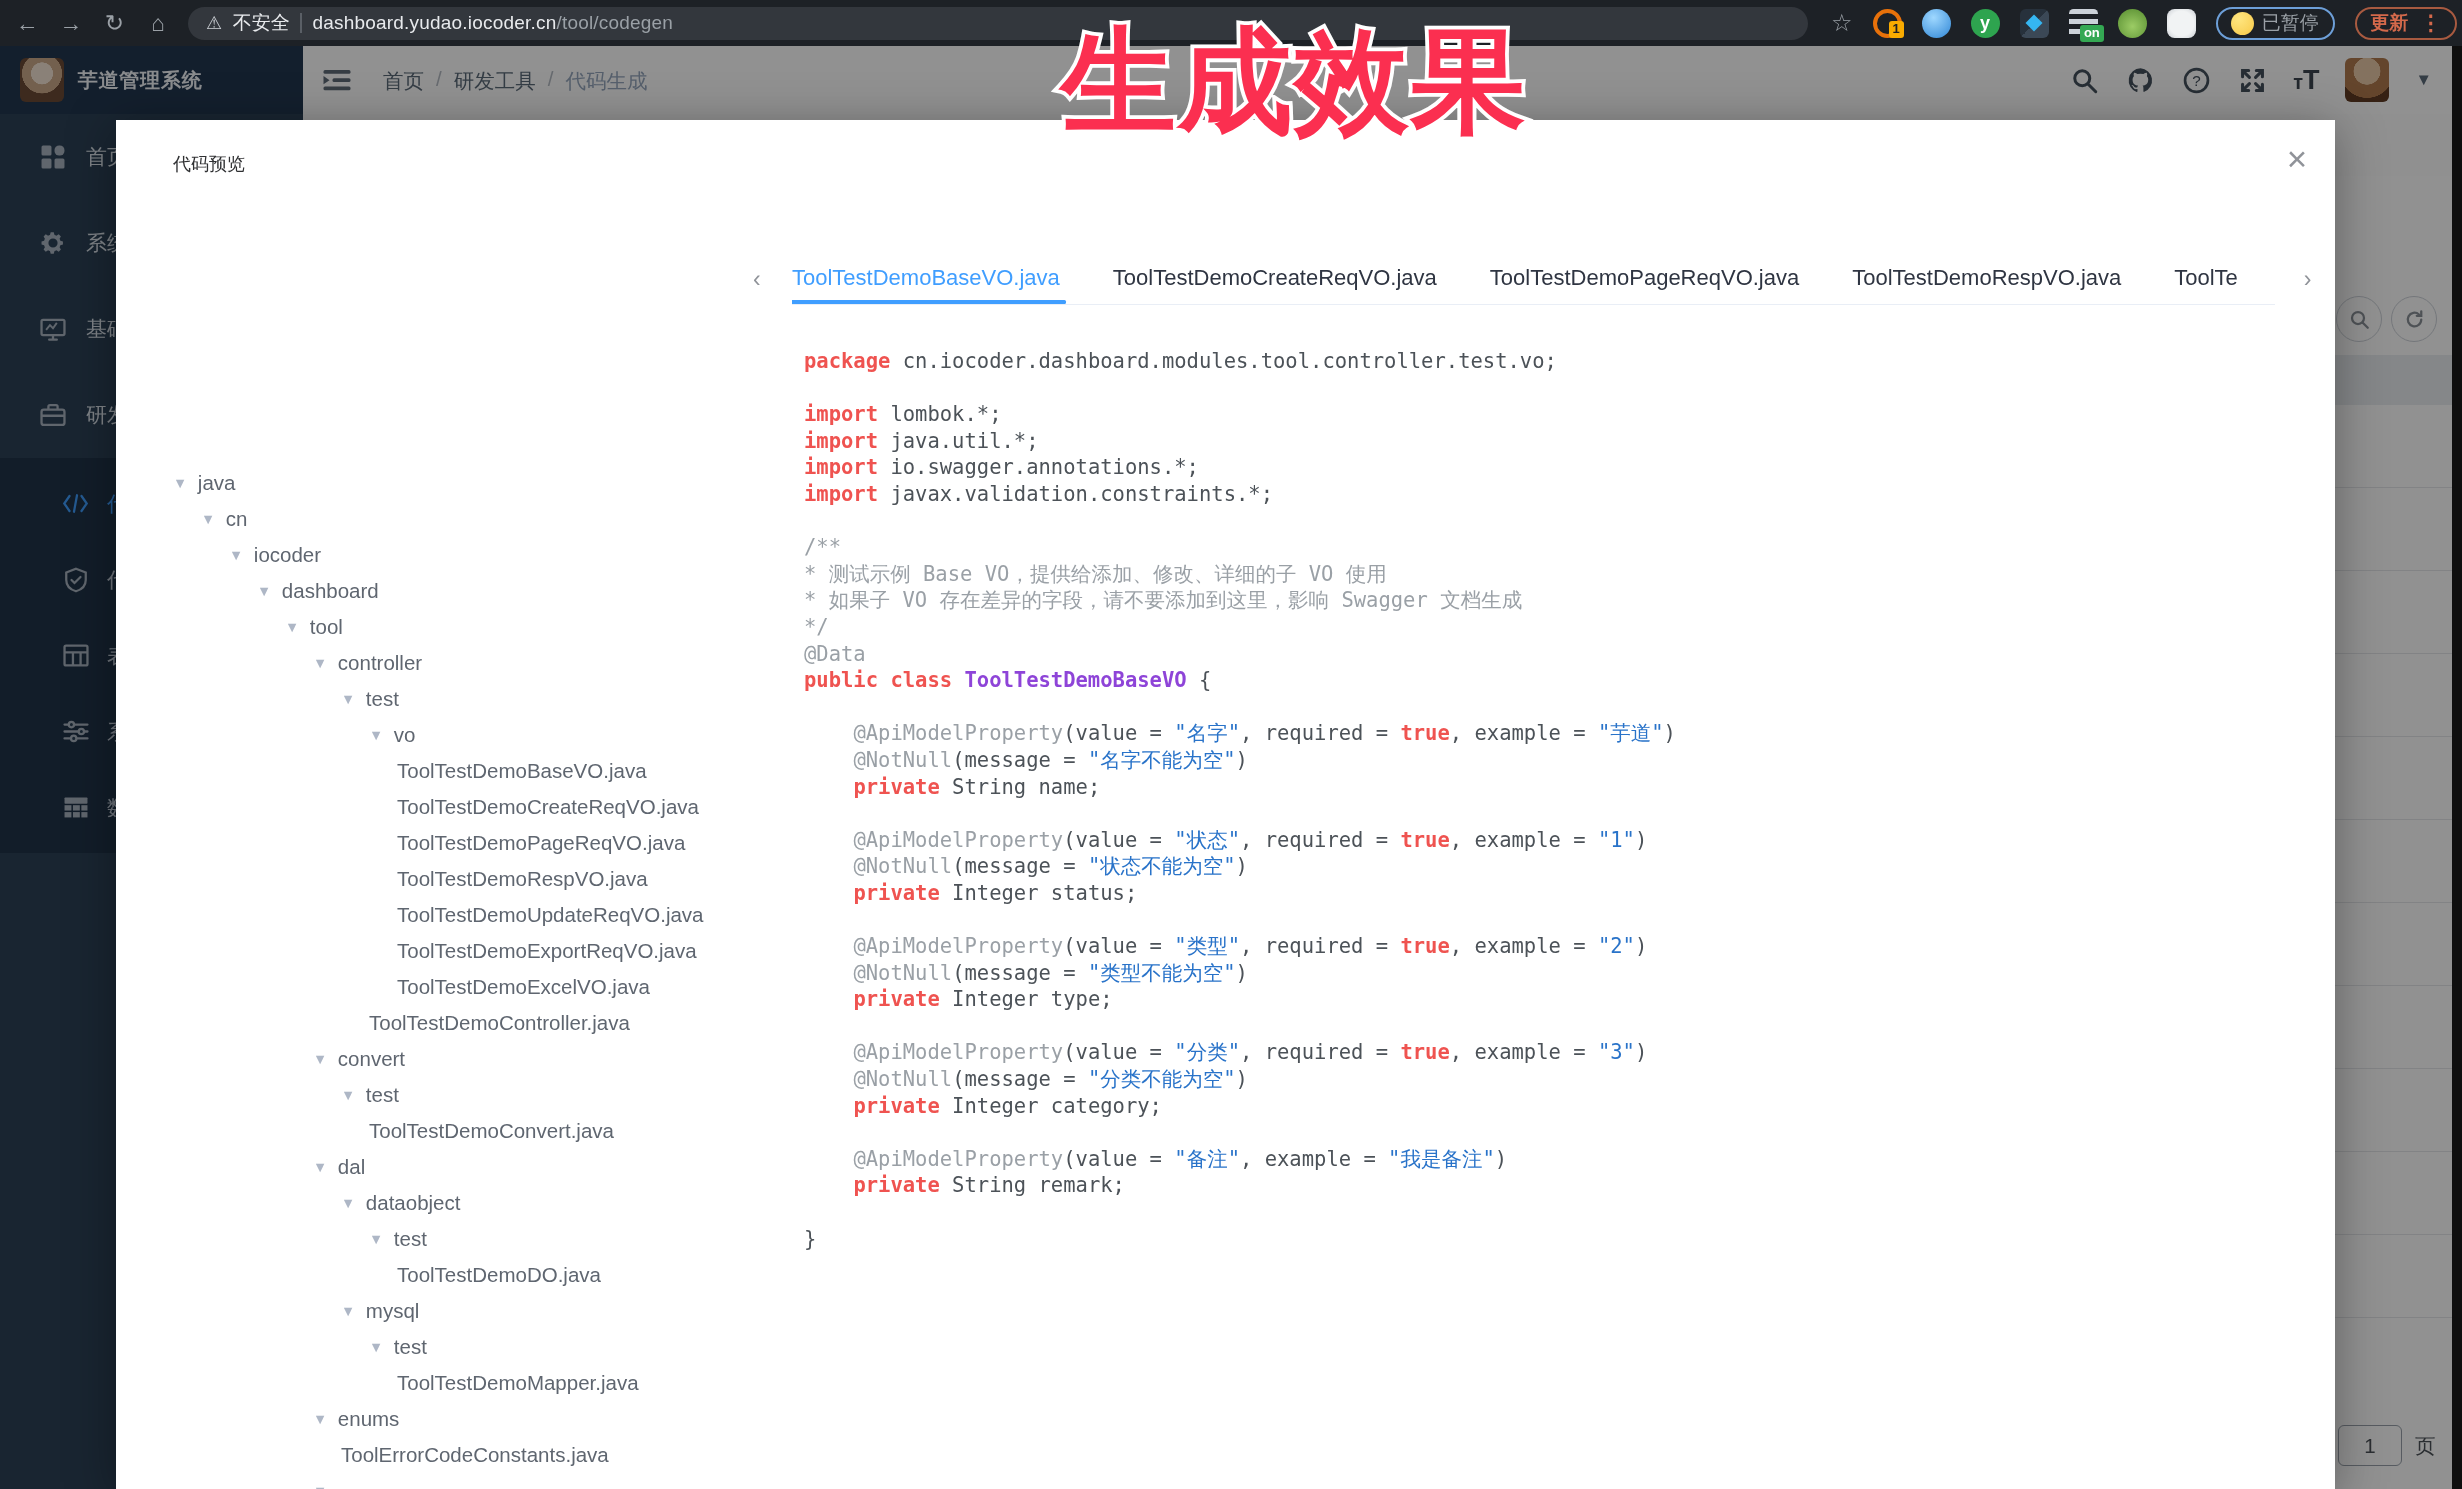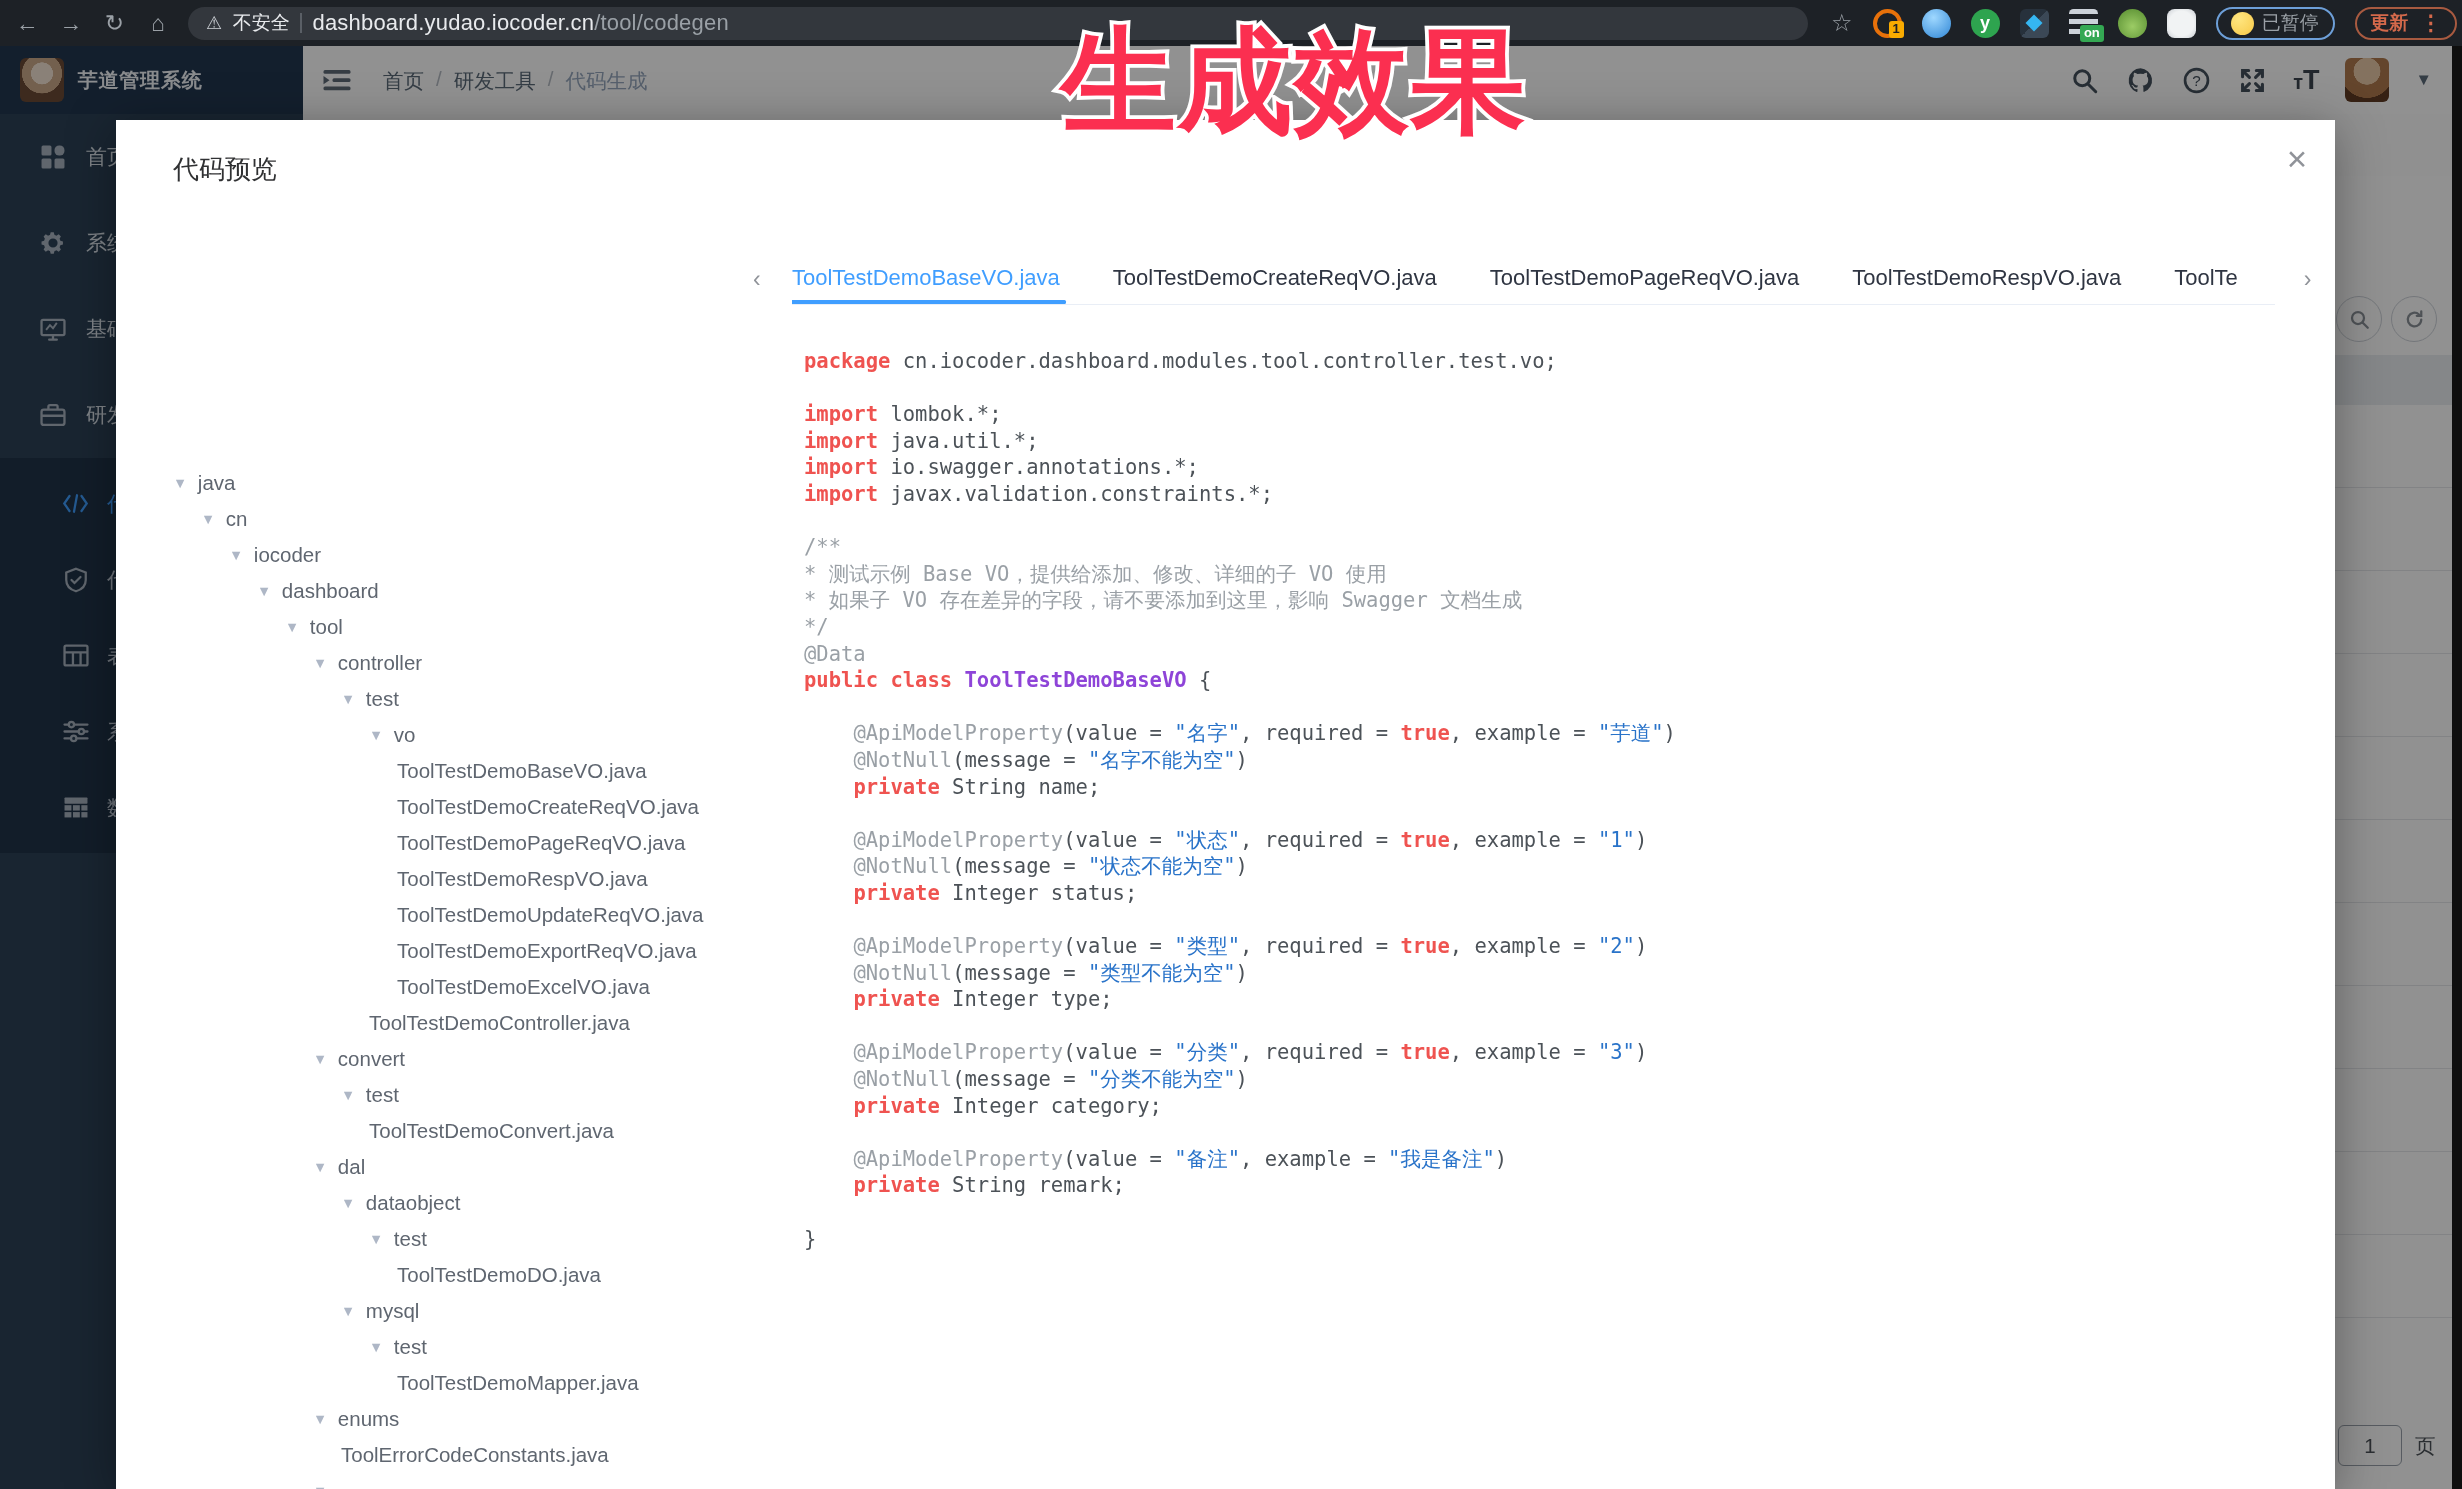--- a/index.html
+++ b/index.html
@@ -9,21 +9,21 @@
   
   .chrome{position:absolute;left:0;top:0;width:2462px;height:46px;background:#1d2126;
           display:flex;align-items:center;z-index:4;}
   .nav-ic{width:33px;height:33px;display:flex;align-items:center;justify-content:center;
           color:#9aa0a6;font-size:23px;margin-left:10.6px;flex:0 0 auto;}
   .omnibox{margin-left:13.7px;width:1584px;height:33px;border-radius:16.7px;background:#33373d;
            display:flex;align-items:center;padding:0 18px;gap:10.6px;flex:0 0 auto;}
   .warn{color:#cdd1d6;font-size:18px;}
   .sec{color:#e8eaed;font-size:19px;text-align:right;}
   .odiv{width:1.5px;height:20px;background:#5a5f66;}
-  .url{font-size:22px;color:#e8eaed;letter-spacing:0.2px;}
+  .url{font-size:19px;color:#e8eaed;letter-spacing:0.2px;}
   .url .path{color:#9aa0a6;}
   .chr-right{display:flex;align-items:center;gap:20px;margin-left:23px;}
   .star{color:#9aa0a6;font-size:24px;}
   .ext{width:29px;height:29px;border-radius:50%;position:relative;flex:0 0 auto;}
   .ext-badge{position:absolute;right:-6px;bottom:-4.6px;font-size:13px;line-height:16.7px;
              padding:0 3.8px;border-radius:3px;color:#fff;font-weight:bold;}
   .pill{height:33px;border-radius:16.7px;display:flex;align-items:center;gap:7.6px;
         padding:0 13.7px;box-sizing:border-box;flex:0 0 auto;}
   .pill-paused{border:2.3px solid #6d9fd8;color:#9aa0a6;font-size:19px;}
   .emoji{width:23px;height:23px;border-radius:50%;background:radial-gradient(circle at 35% 30%,#ffe680,#f7c948);}
@@ -71,21 +71,21 @@
             border-radius:6px;display:flex;align-items:center;justify-content:center;font-size:20.5px;color:#4c5258;background:#fff;}
   .page-unit{position:absolute;left:2112px;top:1256px;font-size:20.5px;color:#4c5258;}
 
   .right-edge{position:absolute;left:2452px;top:46px;width:10.6px;height:1444px;background:#0e0e0e;z-index:7;}
 
   .backdrop{position:absolute;left:0;top:46px;width:2462px;height:1444px;background:rgba(0,0,0,0.43);z-index:5;}
 
   
   .modal{position:absolute;left:116px;top:120px;width:2219px;height:1370px;background:#fff;z-index:6;
          box-shadow:0 7.6px 46px rgba(0,0,0,.35);}
-  .m-title{position:absolute;left:57px;top:32px;font-size:26px;color:#303133;font-family:Liberation Serif, serif;}
+  .m-title{position:absolute;left:57px;top:32px;font-size:18px;color:#303133;font-family:Liberation Serif, serif;}
   .m-close{position:absolute;left:2160px;top:18px;width:42px;height:42px;font-size:35px;color:#909399;
            display:flex;align-items:center;justify-content:center;cursor:pointer;}
 
   .tree{position:absolute;left:0;top:345px;width:683px;height:1025px;overflow:hidden;}
   .tree-row{height:36px;line-height:36px;font-size:20.5px;color:#5f6670;white-space:nowrap;}
   .tree-row .caret{display:inline-block;color:#aeb7c6;font-size:14.4px;margin-right:10.6px;transform:translateY(-2.3px);}
 
   .tabs{position:absolute;left:637px;top:137px;width:1557px;height:49px;}
   .tab-arrow{position:absolute;top:9px;font-size:23px;color:#909399;}
   .tab-arrow.left{left:0;}

